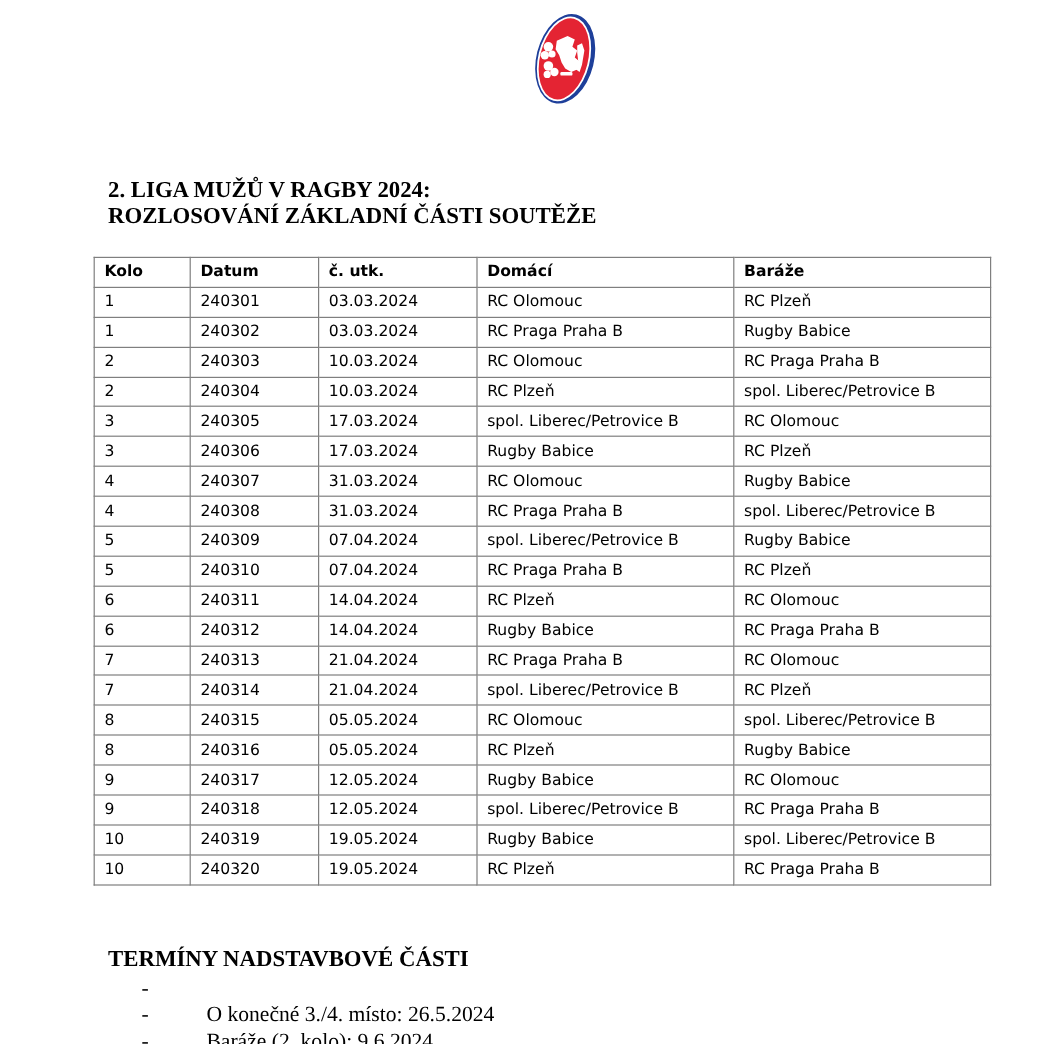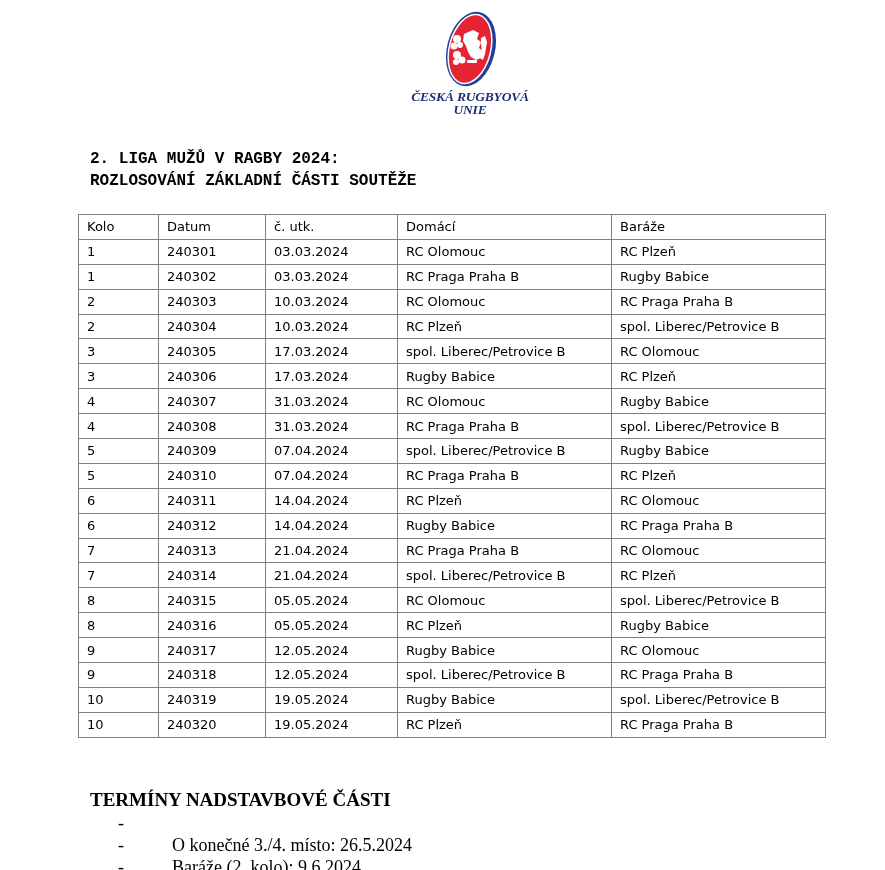--- a/index.html
+++ b/index.html
@@ -3,26 +3,26 @@
   <meta charset="utf-8">
   <style>
     html, body { margin: 0; padding: 0; background: #ffffff; }
     body { width: 885px; height: 870px; position: relative; overflow: hidden; color: #000; }
     .logo { position: absolute; left: 400px; top: 8px; width: 140px; height: 112px; }
     .logo svg { position: absolute; left: 43px; top: 0; }
     .logo-text { position: absolute; left: 0; top: 82px; width: 140px; text-align: center;
       font-family: "Liberation Serif", serif; font-style: italic; font-weight: bold;
       color: #1e2f7a; font-size: 13.5px; line-height: 13px; letter-spacing: -0.2px; }
     .title { position: absolute; left: 90px; top: 148px;
-      font-family: Liberation Mono, monospace; font-weight: bold; font-size: 16px; line-height: 22px; }
+      font-family: Liberation Serif, serif; font-weight: bold; font-size: 19px; line-height: 22px; }
     table.schedule { position: absolute; left: 78px; top: 214px; border-collapse: collapse;
       font-family: "DejaVu Sans", sans-serif; font-size: 13px; }
     table.schedule td, table.schedule th { border: 1px solid #7f7f7f; height: 23.9px; padding: 0 0 0 8px;
       text-align: left; white-space: nowrap; font-weight: normal; vertical-align: middle; }
-    table.schedule th { font-weight: normal; margin-left: 28px; }
+    table.schedule th { font-weight: bold; margin-left: 28px; }
     .c1 { width: 71px; } .c2 { width: 98px; } .c3 { width: 123px; } .c4 { width: 205px; } .c5 { width: 205px; }
     .playoff { position: absolute; left: 90px; top: 788px; font-family: "Liberation Serif", serif; }
     .playoff h2 { margin: 0; font-size: 19px; line-height: 24px; font-weight: bold; }
     .playoff ul { list-style: none; margin: 0; padding: 0; }
     .playoff li { font-size: 18px; line-height: 22px; display: flex; }
     .playoff .dash { width: 82px; padding-left: 28px; box-sizing: border-box; }
   </style>
 </head>
 <body>
 
@@ -36,24 +36,20 @@
         <circle cx="11" cy="38" r="3.5"></circle>
         <circle cx="17" cy="37" r="3"></circle>
       <circle cx="14" cy="47" r="4"></circle>
         <circle cx="19" cy="52" r="3.5"></circle>
         <circle cx="13" cy="54" r="3"></circle>
       <path d="M21 26 L30 22 L36 25 L34 31 L38 34 L36 40 L41 44 L38 50 L33 52 L28 49 L25 44 L23 38 L20 33 Z"></path>
       <path d="M38 30 L42 28 L44 34 L42 46 L40 52 L37 50 L39 44 L38 36 Z"></path>
       <rect x="24" y="52" width="10" height="3" rx="1"></rect>
     </g>
   </svg>
-  <div class="logo-text">
-    <div>ČESKÁ RUGBYOVÁ</div>
-    <div>UNIE</div>
-  </div>
 </div>
 
 <div class="title">
   <div>2. LIGA MUŽŮ V RAGBY 2024:</div>
   <div>ROZLOSOVÁNÍ ZÁKLADNÍ ČÁSTI SOUTĚŽE</div>
 </div>
 
 <table class="schedule">
   <thead>
     <tr>

